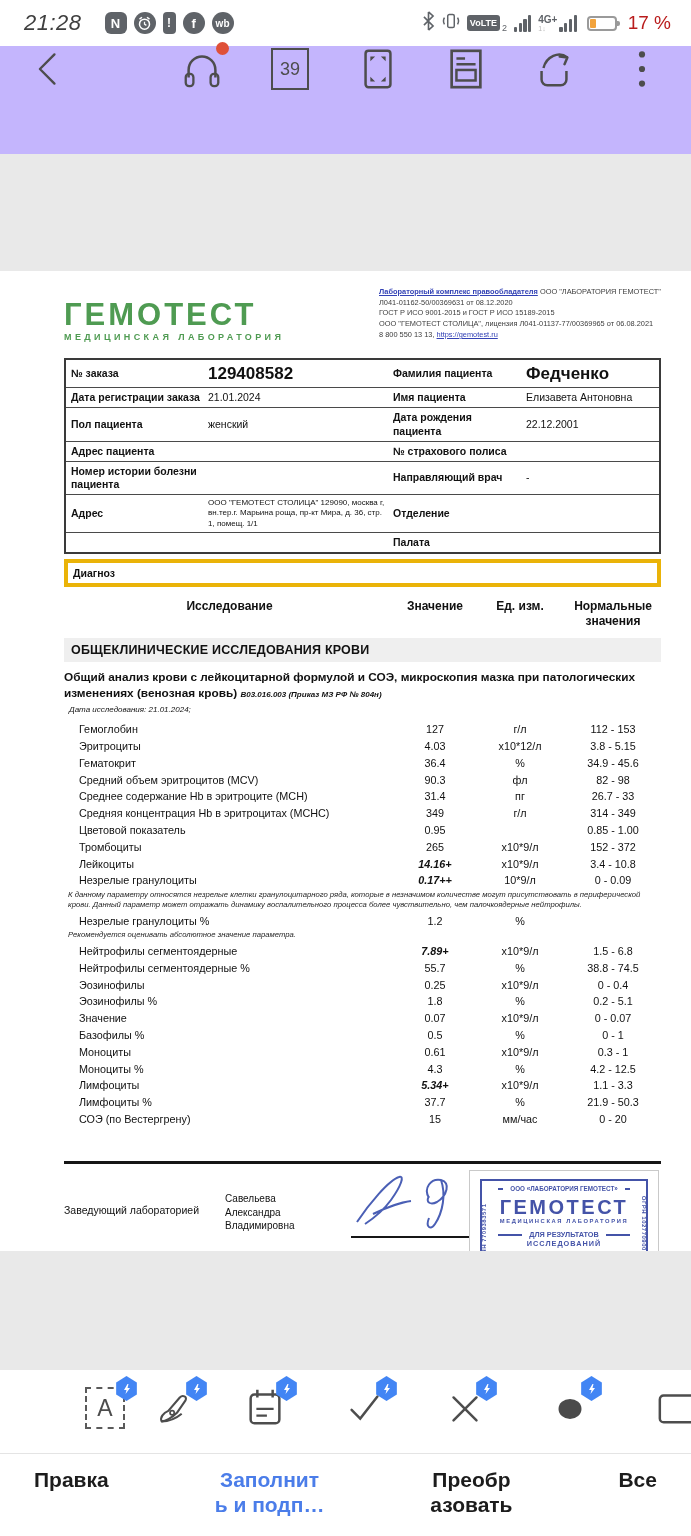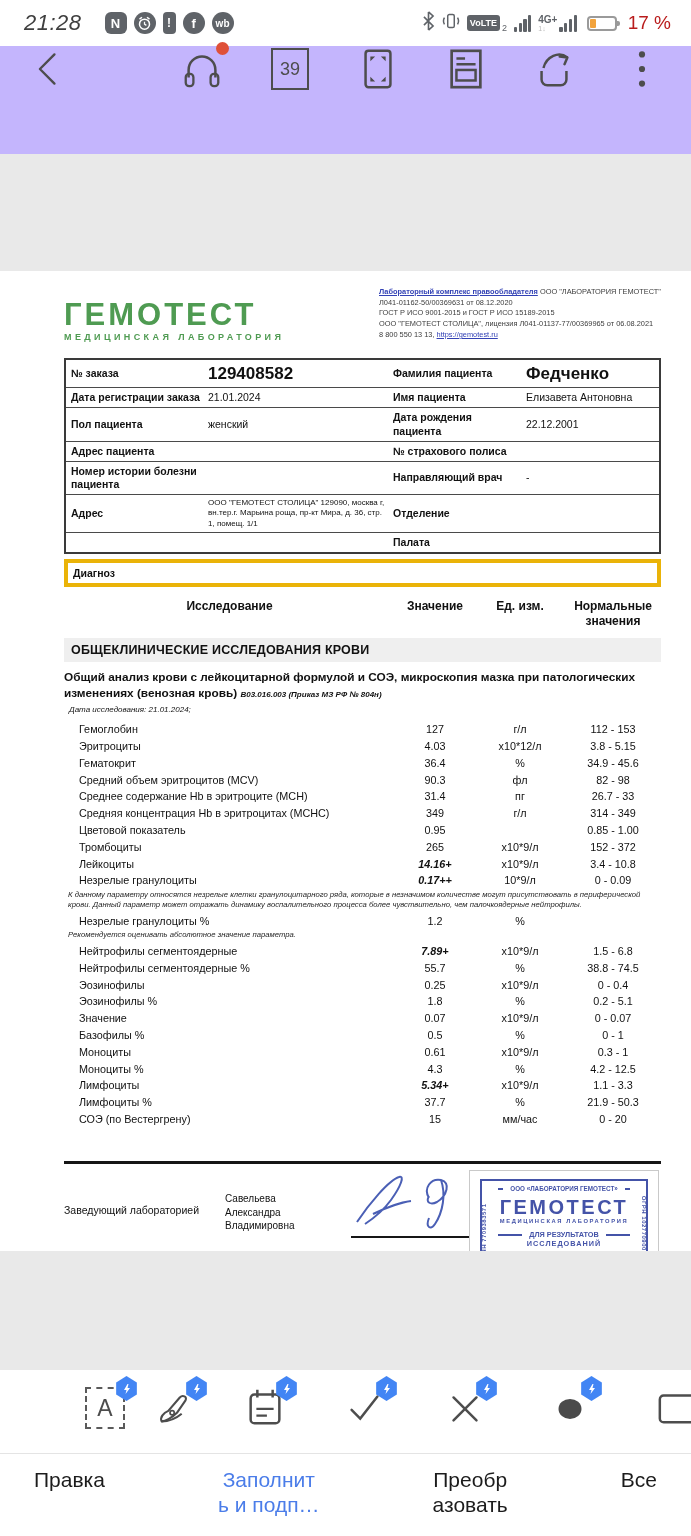--- a/index.html
+++ b/index.html
@@ -96,21 +96,21 @@
   
   .bottom-toolbar { flex:0 0 166px; background:#fff; position:relative; }
   .tools-row { height:84px; position:relative; border-bottom:1px solid #e4e4e4; overflow:hidden; }
   .tool { position:absolute; top:16px; width:46px; height:48px; }
   .tool-glyph { width:44px; height:44px; display:flex; align-items:center; justify-content:center; color:#4d4d4d; }
   .badge { position:absolute; top:-10px; right:-9px; width:23px; height:25px; background:#4285f4; clip-path:polygon(50% 0,95% 26%,95% 74%,50% 100%,5% 74%,5% 26%); display:flex; align-items:center; justify-content:center; }
   .edit-a { width:40px; height:42px; border:2px dashed #5a5a5a; display:flex; align-items:center; justify-content:center; font-size:23px; color:#4d4d4d; }
   .nav-row { display:flex; justify-content:space-between; padding:14px 34px 0 34px; align-items:flex-start; }
   .nav-item { font-size:21px; color:#1c1c1c; text-align:center; line-height:1.18; }
   .nav-item.active { color:#4b7de9; }
-  .nav-line { display:block; }
+  .nav-line { display:block;font-weight:bold; }
 </style>
 </head>
 <body>
 
 <div class="screen">
 
   <div class="statusbar">
     <div class="sb-left">
       <span class="sb-time">21:28</span>
       <span class="sb-badge">N</span>

